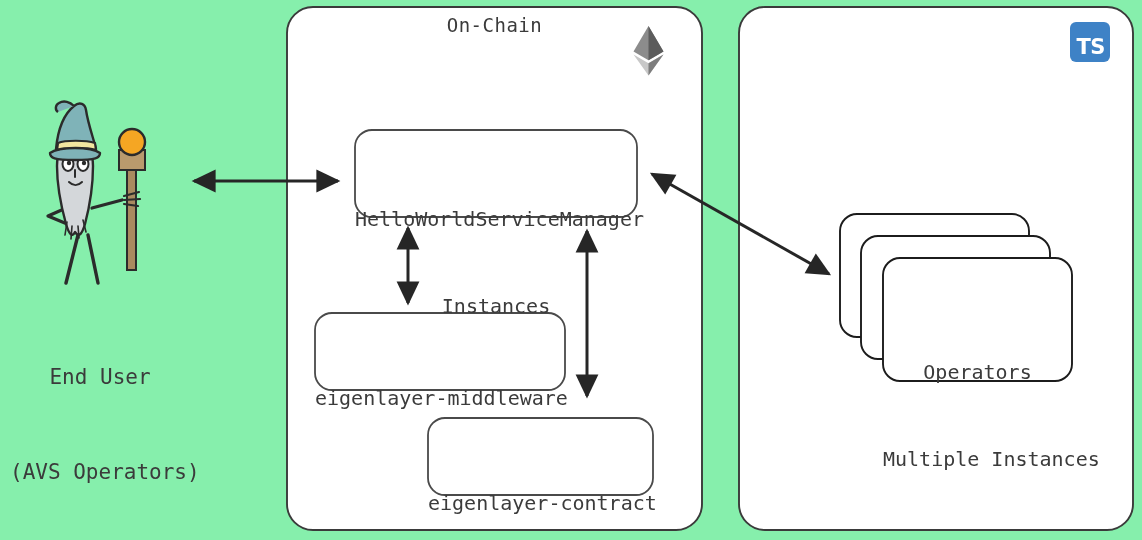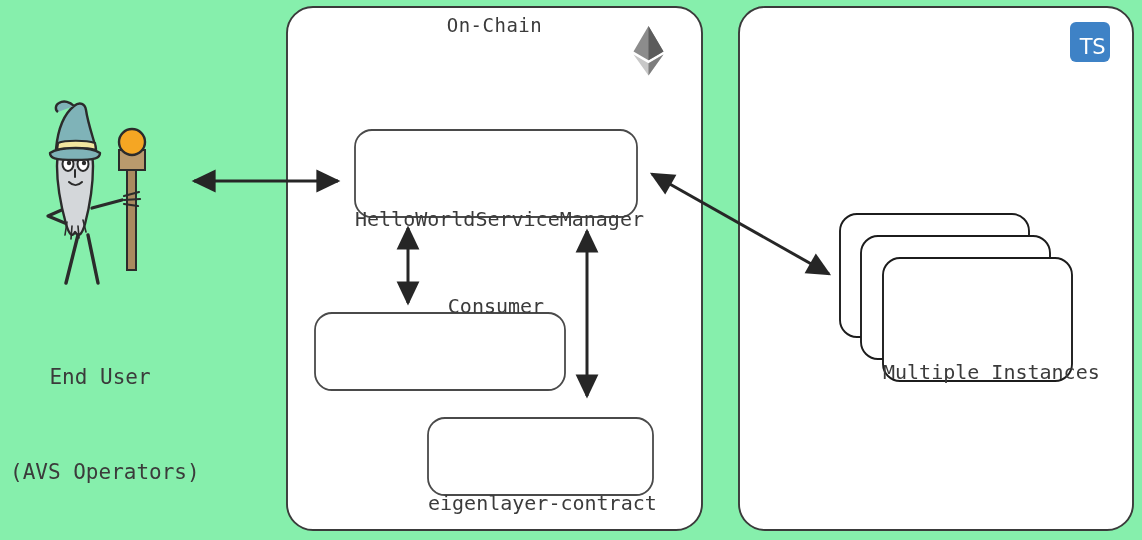--- a/index.html
+++ b/index.html
@@ -47,21 +47,21 @@
   .ts-badge {
     position: absolute;
     left: 1070px;
     top: 22px;
     width: 40px;
     height: 40px;
     border-radius: 6px;
     background: #3e82c6;
     color: #ffffff;
     font-family: "DejaVu Sans", "Liberation Sans", sans-serif;
-    font-weight: normal;
+    font-weight: bold;
     font-size: 21px;
     letter-spacing: -0.5px;
     display: flex;
     align-items: flex-end;
     justify-content: flex-end;
     box-sizing: border-box;
     padding: 0 5px 3px 0;
   }
 </style>
 </head>
@@ -165,32 +165,34 @@
 
   <div class="label panel-title" style="left:287px; top:12px; width:415px;">On-Chain</div>
 
 
   <div class="ts-badge">
     <span>TS</span>
   </div>
 
   <div class="label box-label" style="left:355px; top:147px; width:282px;">
     <div>HelloWorldServiceManager</div>
-    <div>Consumer</div>
+    <div>Instances</div>
   </div>
 
   <div class="label box-label" style="left:315px; top:326px; width:250px;">
+    <div>eigenlayer-middleware</div>
   </div>
 
   <div class="label box-label" style="left:428px; top:431px; width:225px;">
     <div>eigenlayer-contract</div>
     
   </div>
 
   <div class="label box-label" style="left:883px; top:300px; width:189px;">
+    <div>Operators</div>
     <div>Multiple Instances</div>
   </div>
 
   <div class="label user-label" style="left:10px; top:299px; width:180px;">
     <div>End User</div>
     <div>(AVS Operators)</div>
   </div>
 
 </div>
 

